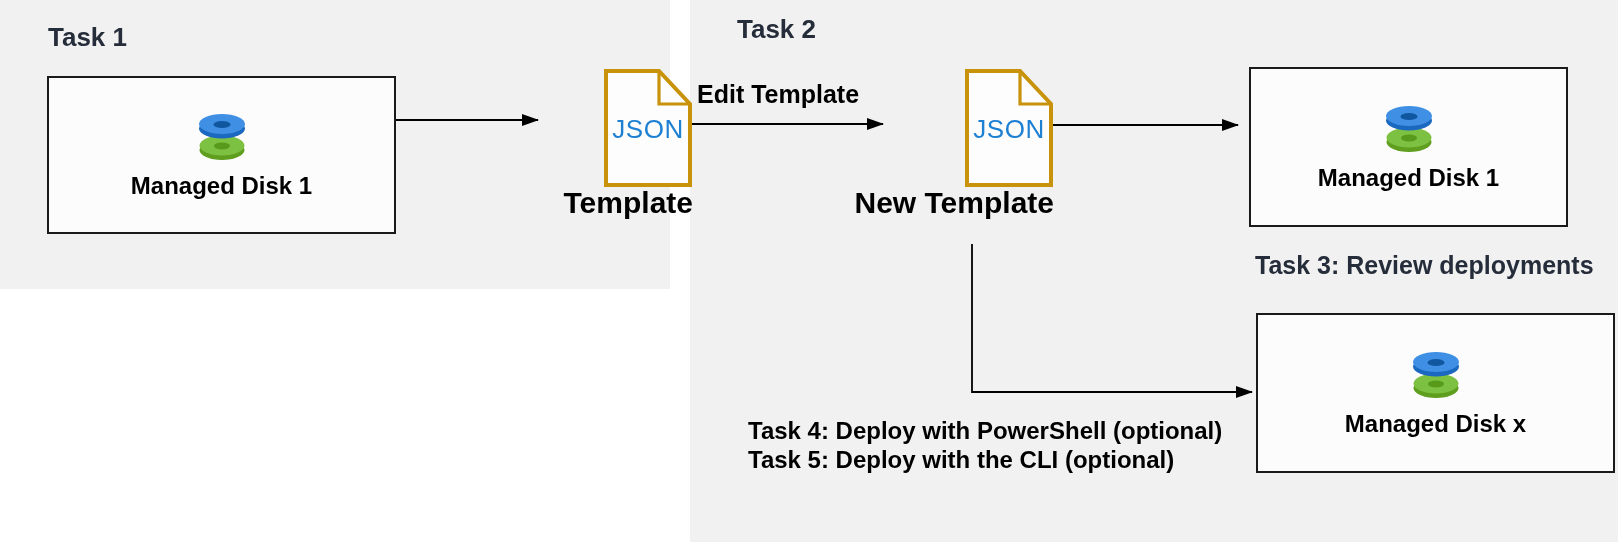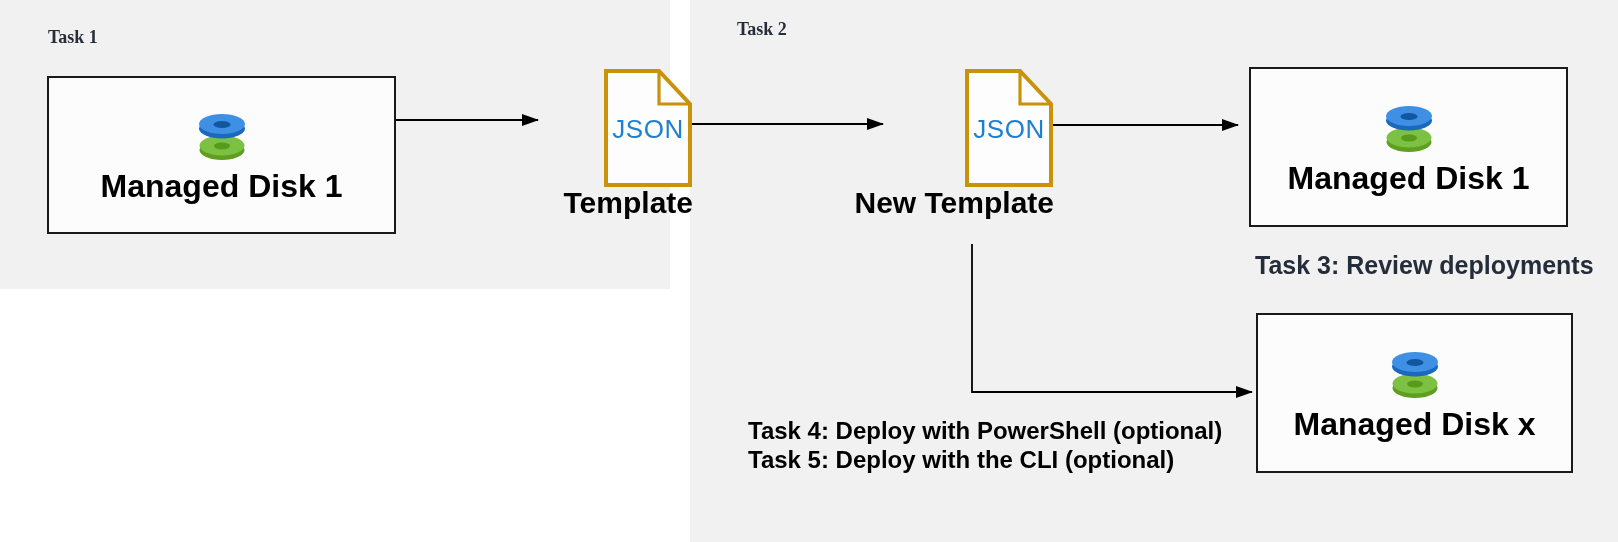--- a/index.html
+++ b/index.html
@@ -11,22 +11,22 @@
     overflow:hidden;
   }
   .panel{
     position:absolute;
     background:#f1f1f1;
   }
   .panel-1{left:0;top:0;width:670px;height:289px;}
   .panel-2{left:690px;top:0;width:928px;height:542px;}
   .heading{
     position:absolute;
-    font-size:18px;font-weight:700;color:#262d3a;
-    line-height:30px;white-space:nowrap;font-family:Liberation Serif, serif;
+    font-size:26px;font-weight:700;color:#262d3a;
+    line-height:30px;white-space:nowrap;
   }
   .arrow-label{
     position:absolute;
     font-size:24px;font-weight:700;color:#000;
     line-height:28px;white-space:nowrap;
   }
   .annotation{
     position:absolute;
     font-size:24px;font-weight:700;
     line-height:29px;white-space:nowrap;
@@ -35,21 +35,21 @@
   .disk-box{
     position:absolute;
     background:#fcfcfc;
     border:2px solid #1a1a1a;
     box-sizing:border-box;
     display:flex;flex-direction:column;
     align-items:center;justify-content:center;
     gap:11px;
   }
   .disk-box .box-label{
-    font-size:32px;font-weight:700;color:#000;
+    font-size:24px;font-weight:700;color:#000;
     line-height:26px;white-space:nowrap;
   }
   .file-node{
     position:absolute;
     width:180px;
     display:flex;flex-direction:column;align-items:flex-end;
   }
   .file-node .file-label{
     margin-top:0;
     font-size:30px;font-weight:700;color:#000;
@@ -103,20 +103,21 @@
 
   <div class="file-node" style="left:513px;top:68px;">
     <svg width="90" height="120" viewBox="0 0 90 120">
       <path d="M56 3 L3 3 L3 117 L87 117 L87 36 Z" fill="#fdfdfd" stroke-width="4" stroke="#c8920b"></path>
       <path d="M56 3 L56 36 L87 36" fill="none" stroke-width="3.2" stroke="#c8920b"></path>
       <text class="json-label" x="45" y="70" text-anchor="middle" fill="#1e80d2">JSON</text>
     </svg>
     <div class="file-label">Template</div>
   </div>
 
+  <div class="arrow-label" style="left:697px;top:80px;font-size:25px;">Edit Template</div>
 
   <div class="file-node" style="left:874px;top:68px;">
     <svg width="90" height="120" viewBox="0 0 90 120">
       <path d="M56 3 L3 3 L3 117 L87 117 L87 36 Z" fill="#fdfdfd" stroke-width="4" stroke="#c8920b"></path>
       <path d="M56 3 L56 36 L87 36" fill="none" stroke-width="3.2" stroke="#c8920b"></path>
       <text class="json-label" x="45" y="70" text-anchor="middle" fill="#1e80d2">JSON</text>
     </svg>
     <div class="file-label">New Template</div>
   </div>
 
@@ -127,21 +128,21 @@
       <ellipse cx="26" cy="34" rx="8" ry="3.4" fill="#589a1a"></ellipse>
       <ellipse cx="26" cy="16.5" rx="23" ry="10" fill="#1a68c0"></ellipse>
       <ellipse cx="26" cy="12" rx="23" ry="10" fill="#3f90e4"></ellipse>
       <ellipse cx="26" cy="12.5" rx="8.5" ry="3.6" fill="#1157a0"></ellipse>
     </svg>
     <div class="box-label">Managed Disk 1</div>
   </div>
 
   <div class="annotation slate" style="left:1255px;top:251px;">Task 3: Review deployments</div>
 
-  <div class="disk-box" style="left:1256px;top:313px;width:317px;height:160px;">
+  <div class="disk-box" style="left:1256px;top:313px;width:359px;height:160px;">
     <svg width="52" height="50" viewBox="0 0 52 50">
       <ellipse cx="26" cy="38" rx="22.5" ry="10" fill="#5f9e1e"></ellipse>
       <ellipse cx="26" cy="33.5" rx="22.5" ry="10" fill="#7dc142"></ellipse>
       <ellipse cx="26" cy="34" rx="8" ry="3.4" fill="#589a1a"></ellipse>
       <ellipse cx="26" cy="16.5" rx="23" ry="10" fill="#1a68c0"></ellipse>
       <ellipse cx="26" cy="12" rx="23" ry="10" fill="#3f90e4"></ellipse>
       <ellipse cx="26" cy="12.5" rx="8.5" ry="3.6" fill="#1157a0"></ellipse>
     </svg>
     <div class="box-label">Managed Disk x</div>
   </div>

